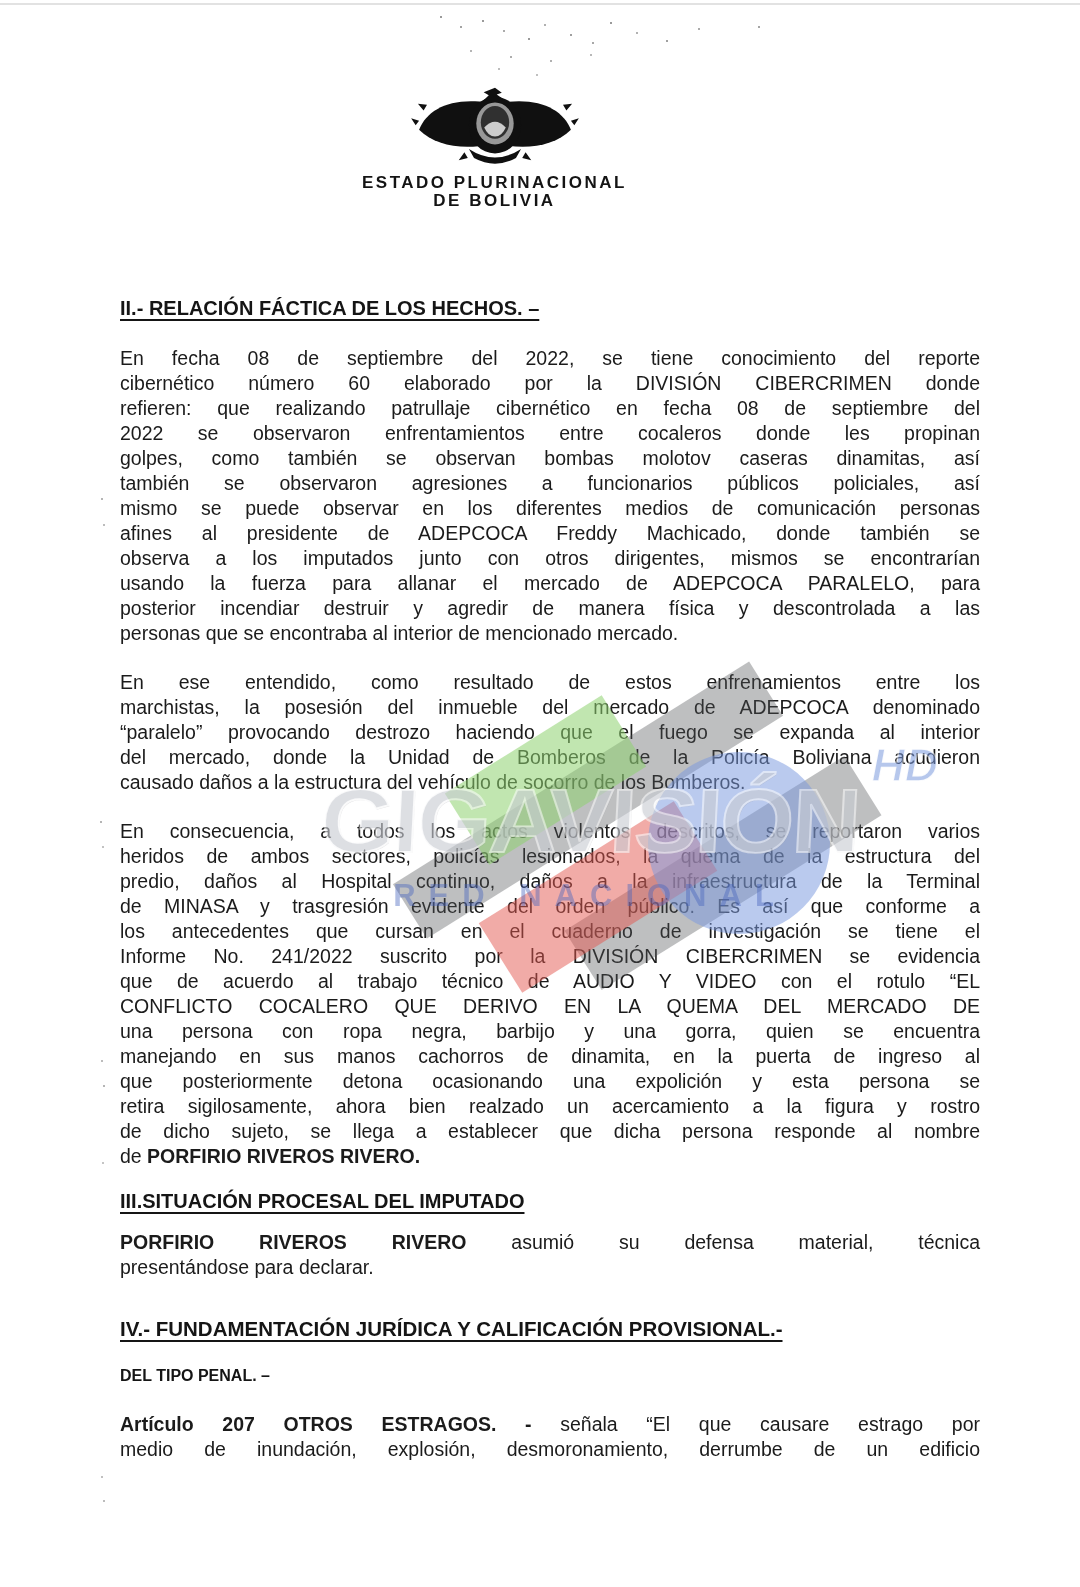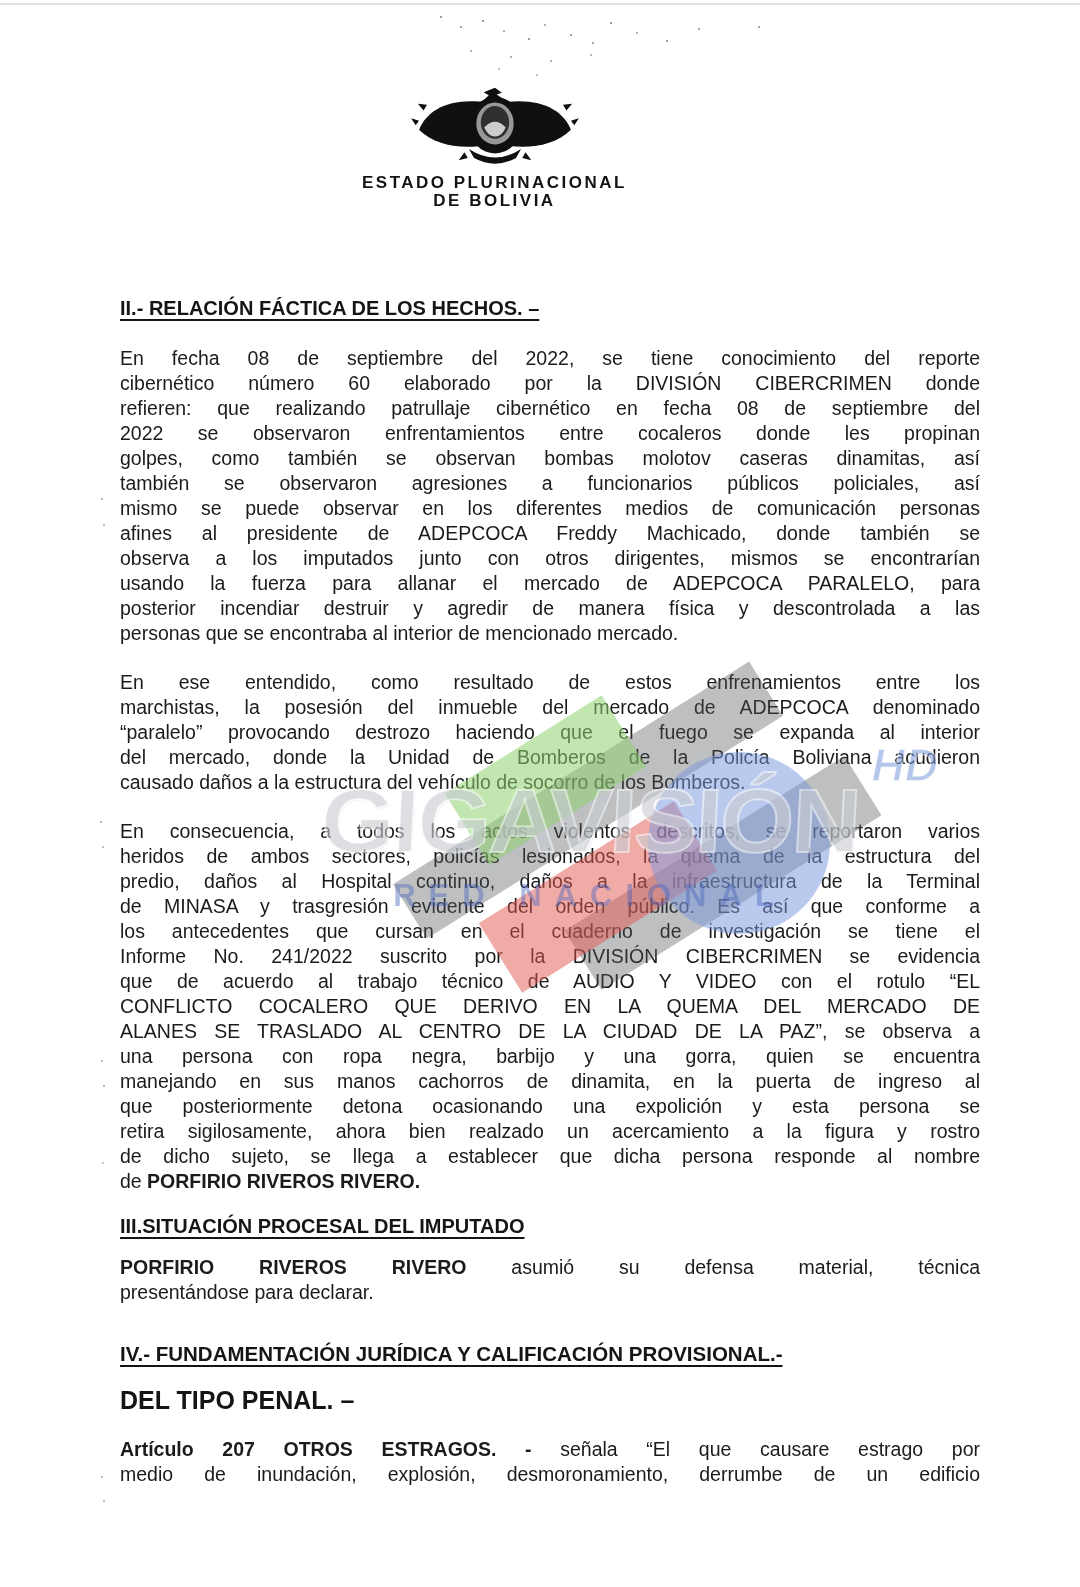--- a/index.html
+++ b/index.html
@@ -27,21 +27,21 @@
   .emblem-name{font-weight:bold;font-size:17px;line-height:18px;letter-spacing:2.5px;color:#141414;
     transform:scaleY(1.02);}
 
   .content{position:absolute;top:296px;left:120px;width:860px;font-size:19.5px;line-height:25px;}
   .hd{font-size:20px;font-weight:bold;margin:0;
     text-decoration:underline;text-decoration-thickness:2px;text-underline-offset:4px;
     color:#151515;}
   #sec2{margin-bottom:25px;}
   #sec3{margin-bottom:16px;}
   #sec4{margin-bottom:22px;font-size:20.5px;}
-  .sub{font-weight:bold;font-size:25px;margin:0 0 24px 0;color:#151515;}
+  .sub{font-weight:bold;font-size:16px;margin:0 0 24px 0;color:#151515;}
   .para{margin:0 0 24px 0;}
   #para3{margin-bottom:20px;}
   #para4{margin-bottom:36px;}
   .jline{text-align:justify;text-align-last:justify;height:25px;white-space:normal;}
   .jline.last{text-align-last:left;}
   .jline b{font-weight:bold;}
 
   
   .watermark{position:absolute;left:228px;top:740px;width:724px;height:205px;pointer-events:none;}
   .wm-shape{position:absolute;}
@@ -118,21 +118,20 @@
       </div>
     <div class="para" id="para3">
         <div class="jline"><span>En consecuencia, a todos los actos violentos descritos, se reportaron varios</span></div>
         <div class="jline"><span>heridos de ambos sectores, policías lesionados, la quema de la estructura del</span></div>
         <div class="jline"><span>predio, daños al Hospital continuo, daños a la infraestructura de la Terminal</span></div>
         <div class="jline"><span>de MINASA y trasgresión evidente del orden público. Es así que conforme a</span></div>
         <div class="jline"><span>los antecedentes que cursan en el cuaderno de investigación se tiene el</span></div>
         <div class="jline"><span>Informe No. 241/2022 suscrito por la DIVISIÓN CIBERCRIMEN se evidencia</span></div>
         <div class="jline"><span>que de acuerdo al trabajo técnico de AUDIO Y VIDEO con el rotulo “EL</span></div>
         <div class="jline"><span>CONFLICTO COCALERO QUE DERIVO EN LA QUEMA DEL MERCADO DE</span></div>
-        <div class="jline"><span>ALANES SE TRASLADO AL CENTRO DE LA CIUDAD DE LA PAZ”, se observa a</span></div>
         <div class="jline"><span>una persona con ropa negra, barbijo y una gorra, quien se encuentra</span></div>
         <div class="jline"><span>manejando en sus manos cachorros de dinamita, en la puerta de ingreso al</span></div>
         <div class="jline"><span>que posteriormente detona ocasionando una expolición y esta persona se</span></div>
         <div class="jline"><span>retira sigilosamente, ahora bien realzado un acercamiento a la figura y rostro</span></div>
         <div class="jline"><span>de dicho sujeto, se llega a establecer que dicha persona responde al nombre</span></div>
         <div class="jline last"><span>de </span><b>PORFIRIO RIVEROS RIVERO.</b></div>
       </div>
     <h2 class="hd" id="sec3">III.SITUACIÓN PROCESAL DEL IMPUTADO</h2>
     <div class="para" id="para4">
         <div class="jline"><b>PORFIRIO RIVEROS RIVERO</b><span> asumió su defensa material, técnica</span></div>

